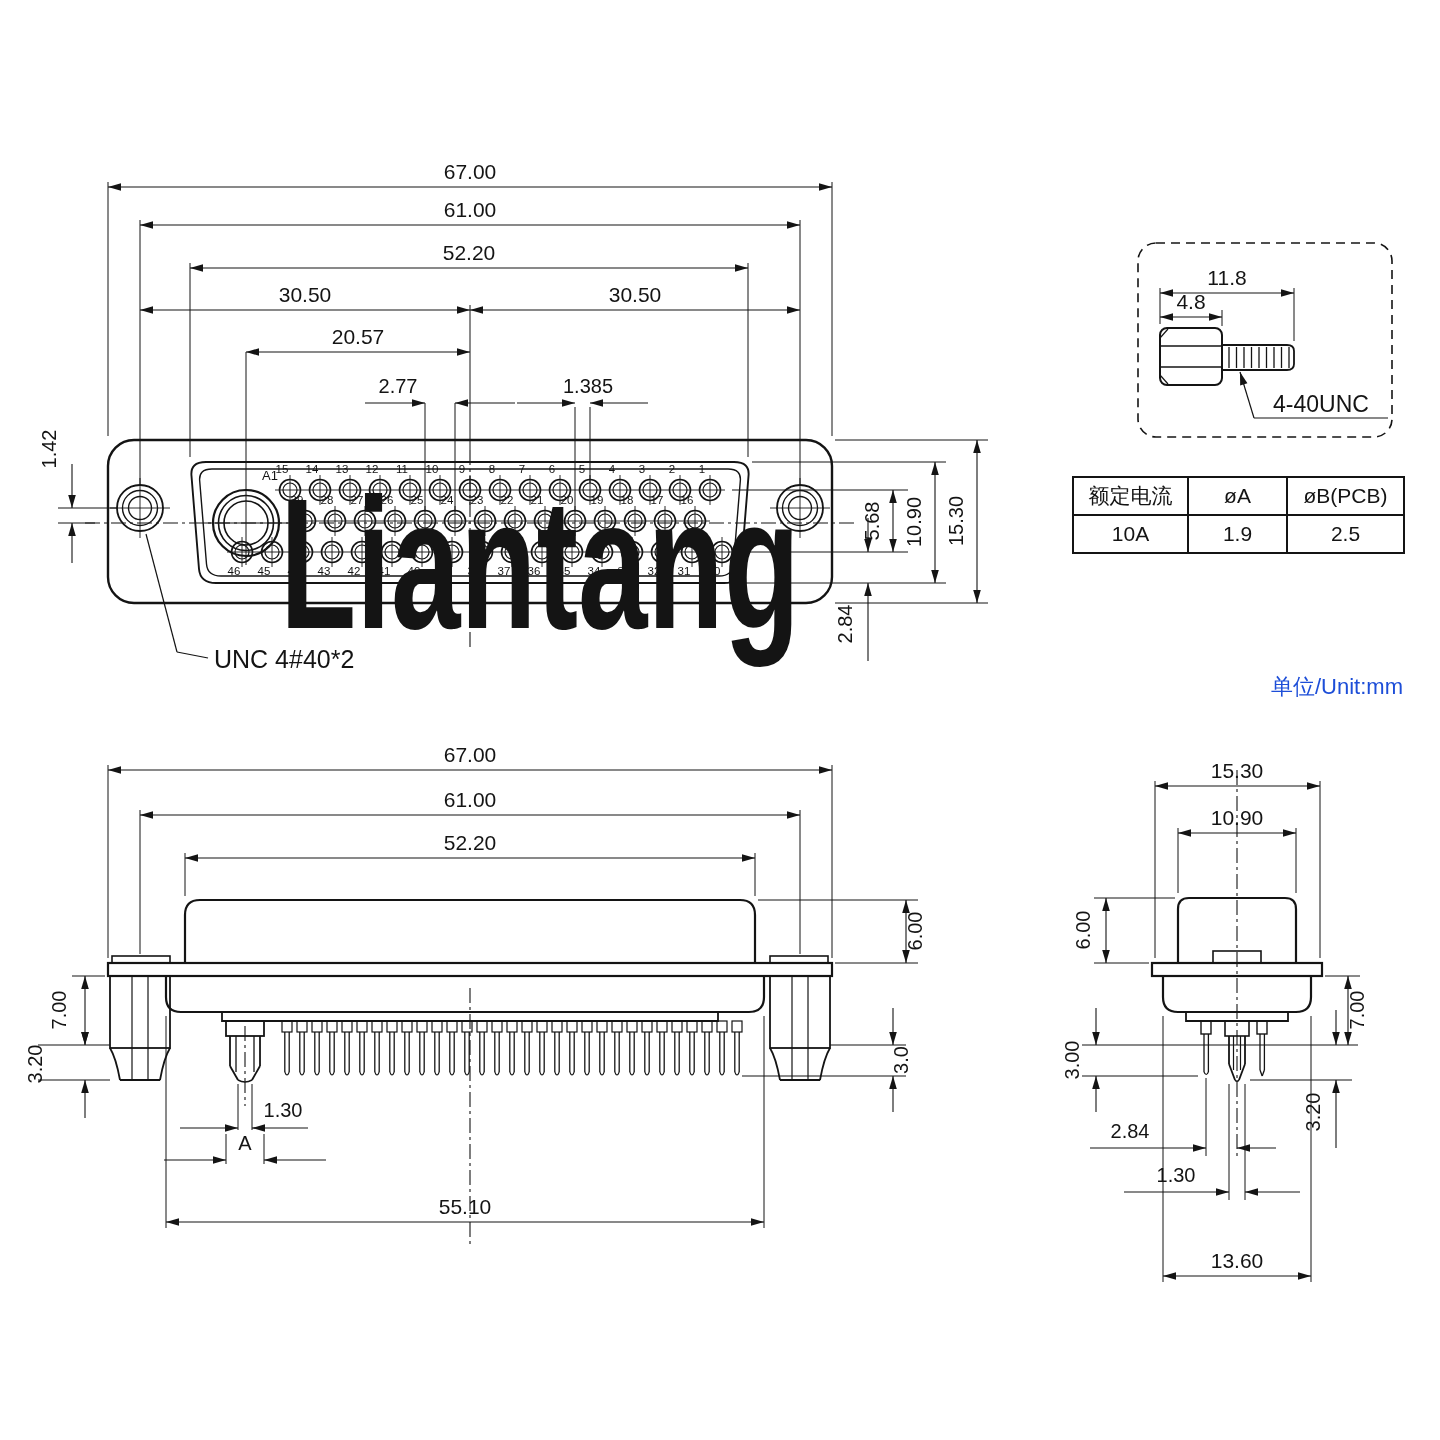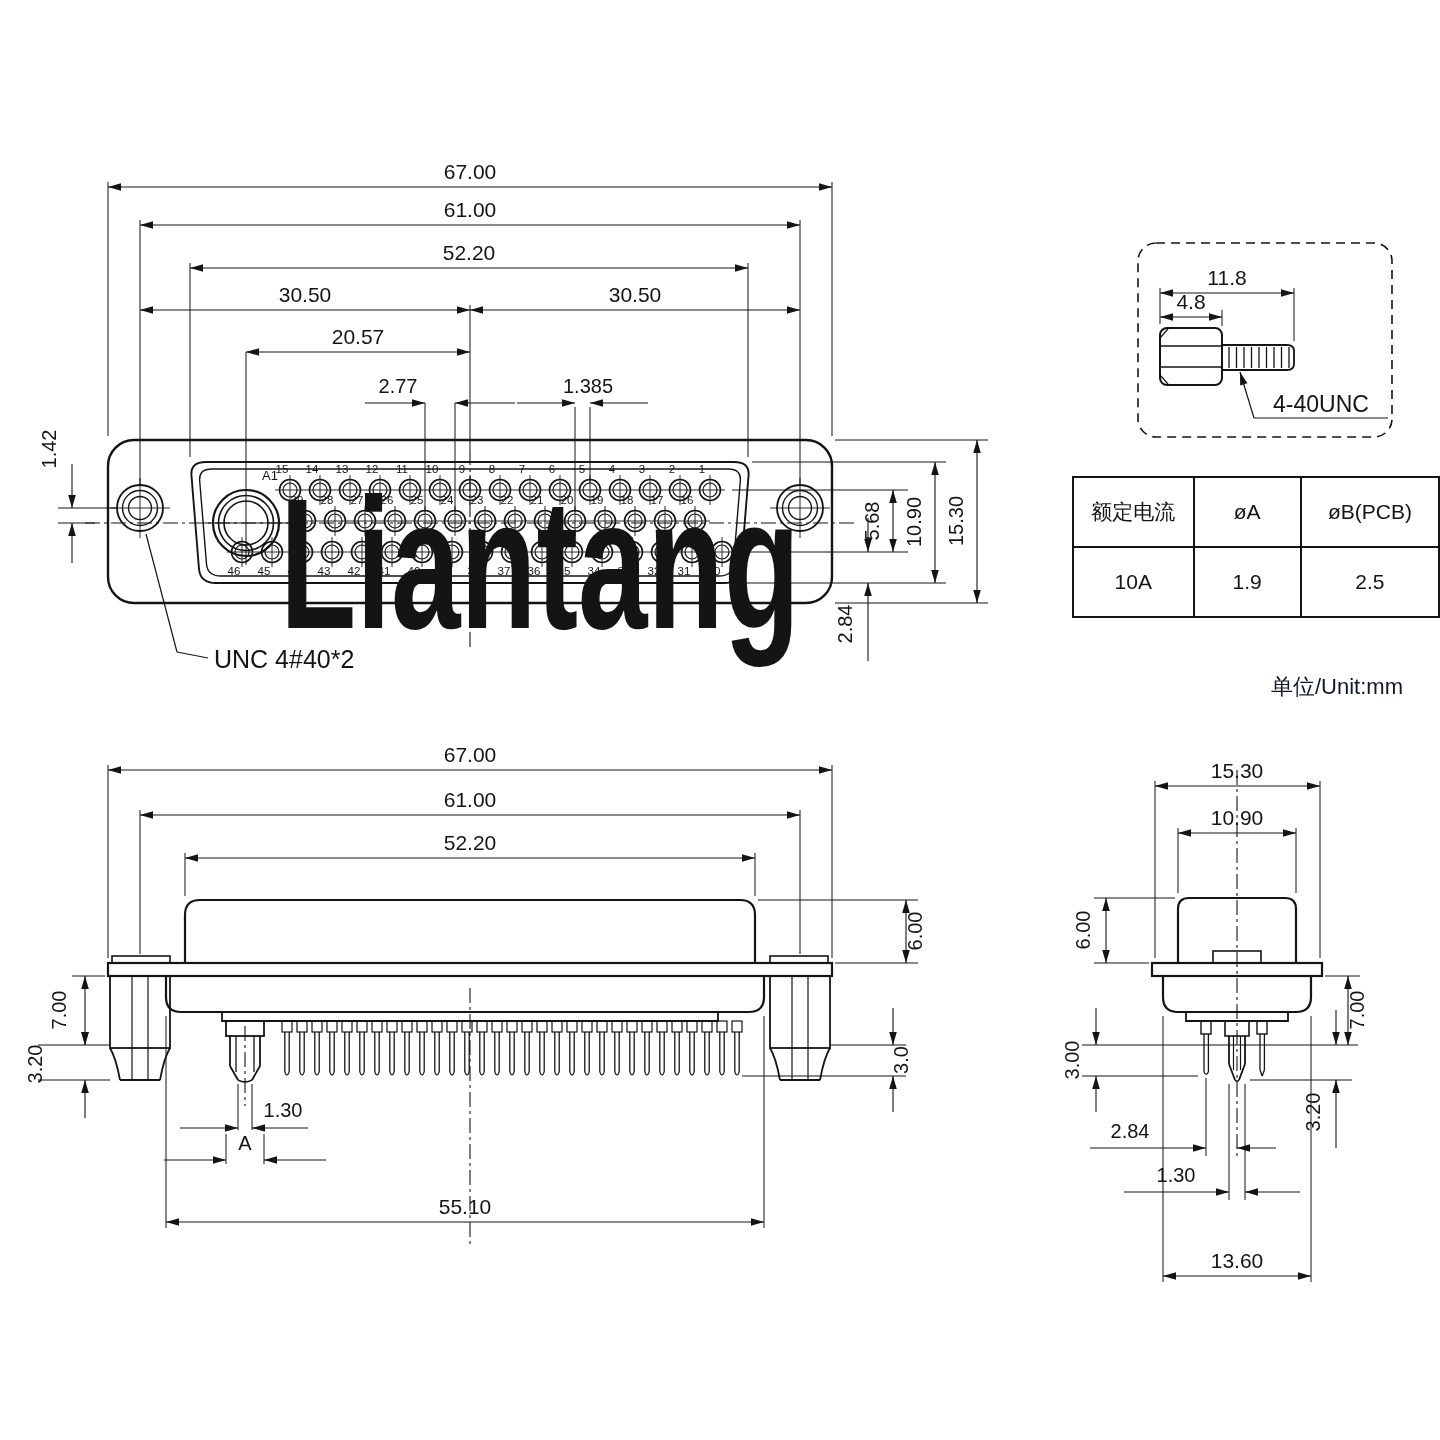--- a/index.html
+++ b/index.html
@@ -4,24 +4,24 @@
 <style>
   html,body{margin:0;padding:0;background:#ffffff;}
   #canvas{position:relative;width:1440px;height:1440px;background:#fff;overflow:hidden;
           font-family:"Liberation Sans",sans-serif;}
   #drawing{position:absolute;left:0;top:0;}
   text{font-family:"Liberation Sans",sans-serif;fill:#141414;}
   .table-wrap{position:absolute;left:1072px;top:476px;}
   .table-wrap table{border-collapse:collapse;background:#fff;}
   .table-wrap th,.table-wrap td{
       border:2px solid #141414;font:400 21px "Liberation Sans",sans-serif;
-      text-align:center;vertical-align:middle;color:#141414;padding:16px;height:36px;}
+      text-align:center;vertical-align:middle;color:#141414;padding:0;height:36px;}
   .c0{width:113px}.c1{width:97px}.c2{width:115px}
   .unit-note{position:absolute;left:1072px;top:672px;width:331px;text-align:right;
-      font:400 22px "Liberation Sans",sans-serif;color:#0f172a;}
+      font:400 22px "Liberation Sans",sans-serif;color:#1d4ed8;}
 </style>
 </head>
 <body>
 
 <div id="canvas">
   <svg id="drawing" width="1440" height="1440" viewBox="0 0 1440 1440">
       <g>
         <rect x="108" y="440" width="724" height="163" rx="26" stroke="#141414" stroke-width="2.4" fill="none"></rect>
         <path d="M206,462 L734,462 Q750,462 748.5,476 L741,569 Q739.8,583 724,583 L216,583 Q200.2,583 199,569 L191.5,476 Q190,462 206,462 Z" stroke="#141414" stroke-width="1.9" fill="none"></path>
         <path d="M212,469 L728,469 Q741.5,469 740.3,481 L733.5,564 Q732.5,576 719,576 L221,576 Q207.5,576 206.5,564 L199.7,481 Q198.5,469 212,469 Z" stroke="#141414" stroke-width="1.4" fill="none"></path>

